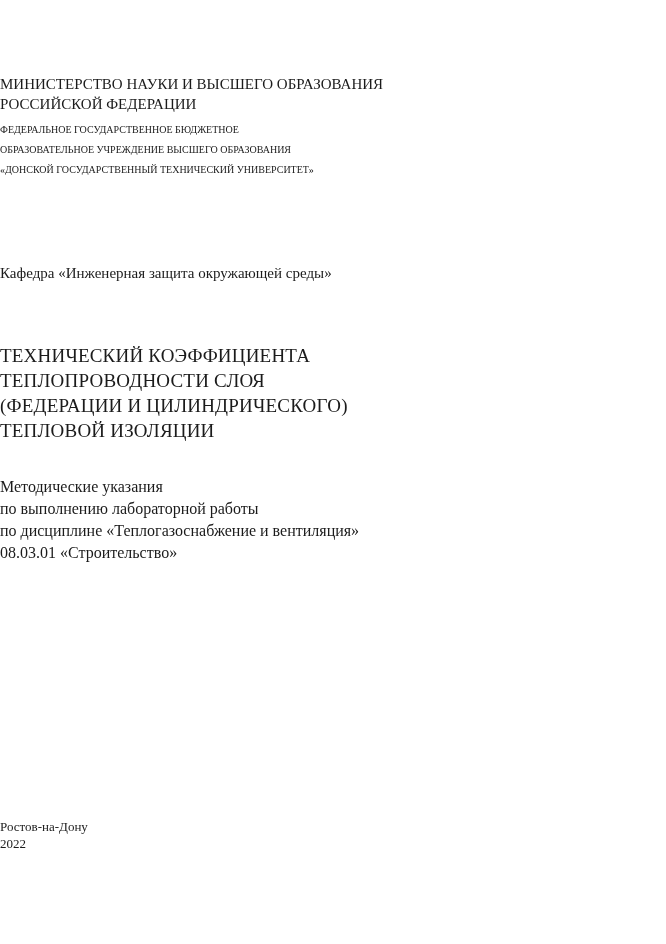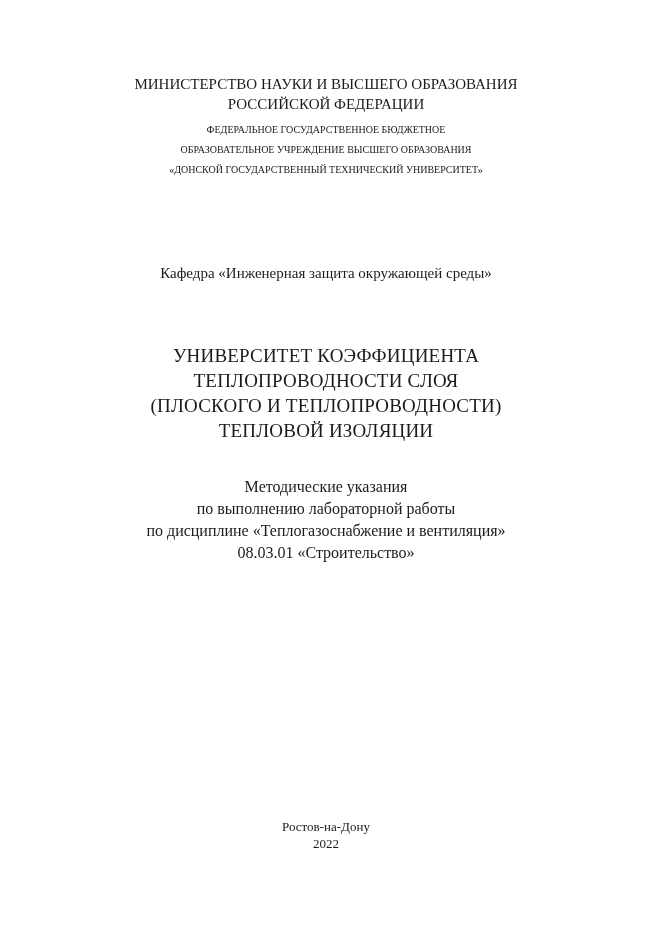--- a/index.html
+++ b/index.html
@@ -7,21 +7,21 @@
     padding: 0;
     background: #ffffff;
   }
   .page {
     position: relative;
     width: 652px;
     height: 944px;
     background: #ffffff;
     font-family: "Liberation Serif", "DejaVu Serif", serif;
     color: #1b1b1b;
-    text-align: center;
+    text-align: left;
     overflow: hidden;
   }
   .block {
     position: absolute;
     left: 0;
     width: 100%;
   }
   .ministry   { top: 74px;  font-size: 15px;   line-height: 20px; }
   .institution{ top: 120px; font-size: 10px;   line-height: 20px; }
   .department { top: 216px; font-size: 15px;   line-height: 20px; margin-top: 47px; }
@@ -41,23 +41,23 @@
 
   <div class="block institution">
     <div>ФЕДЕРАЛЬНОЕ ГОСУДАРСТВЕННОЕ БЮДЖЕТНОЕ</div>
     <div>ОБРАЗОВАТЕЛЬНОЕ УЧРЕЖДЕНИЕ ВЫСШЕГО ОБРАЗОВАНИЯ</div>
     <div>«ДОНСКОЙ ГОСУДАРСТВЕННЫЙ ТЕХНИЧЕСКИЙ УНИВЕРСИТЕТ»</div>
   </div>
 
   <div class="block department">Кафедра «Инженерная защита окружающей среды»</div>
 
   <div class="block doc-title">
-    <div>УНИВЕРСИТЕТ КОЭФФИЦИЕНТА</div>
+    <div>ТЕХНИЧЕСКИЙ КОЭФФИЦИЕНТА</div>
     <div>ТЕПЛОПРОВОДНОСТИ СЛОЯ</div>
-    <div>(ПЛОСКОГО И ТЕПЛОПРОВОДНОСТИ)</div>
+    <div>(ФЕДЕРАЦИИ И ЦИЛИНДРИЧЕСКОГО)</div>
     <div>ТЕПЛОВОЙ ИЗОЛЯЦИИ</div>
   </div>
 
   <div class="block subtitle">
     <div>Методические указания</div>
     <div>по выполнению лабораторной работы</div>
     <div>по дисциплине «Теплогазоснабжение и вентиляция»</div>
     <div>08.03.01 «Строительство»</div>
   </div>
 

